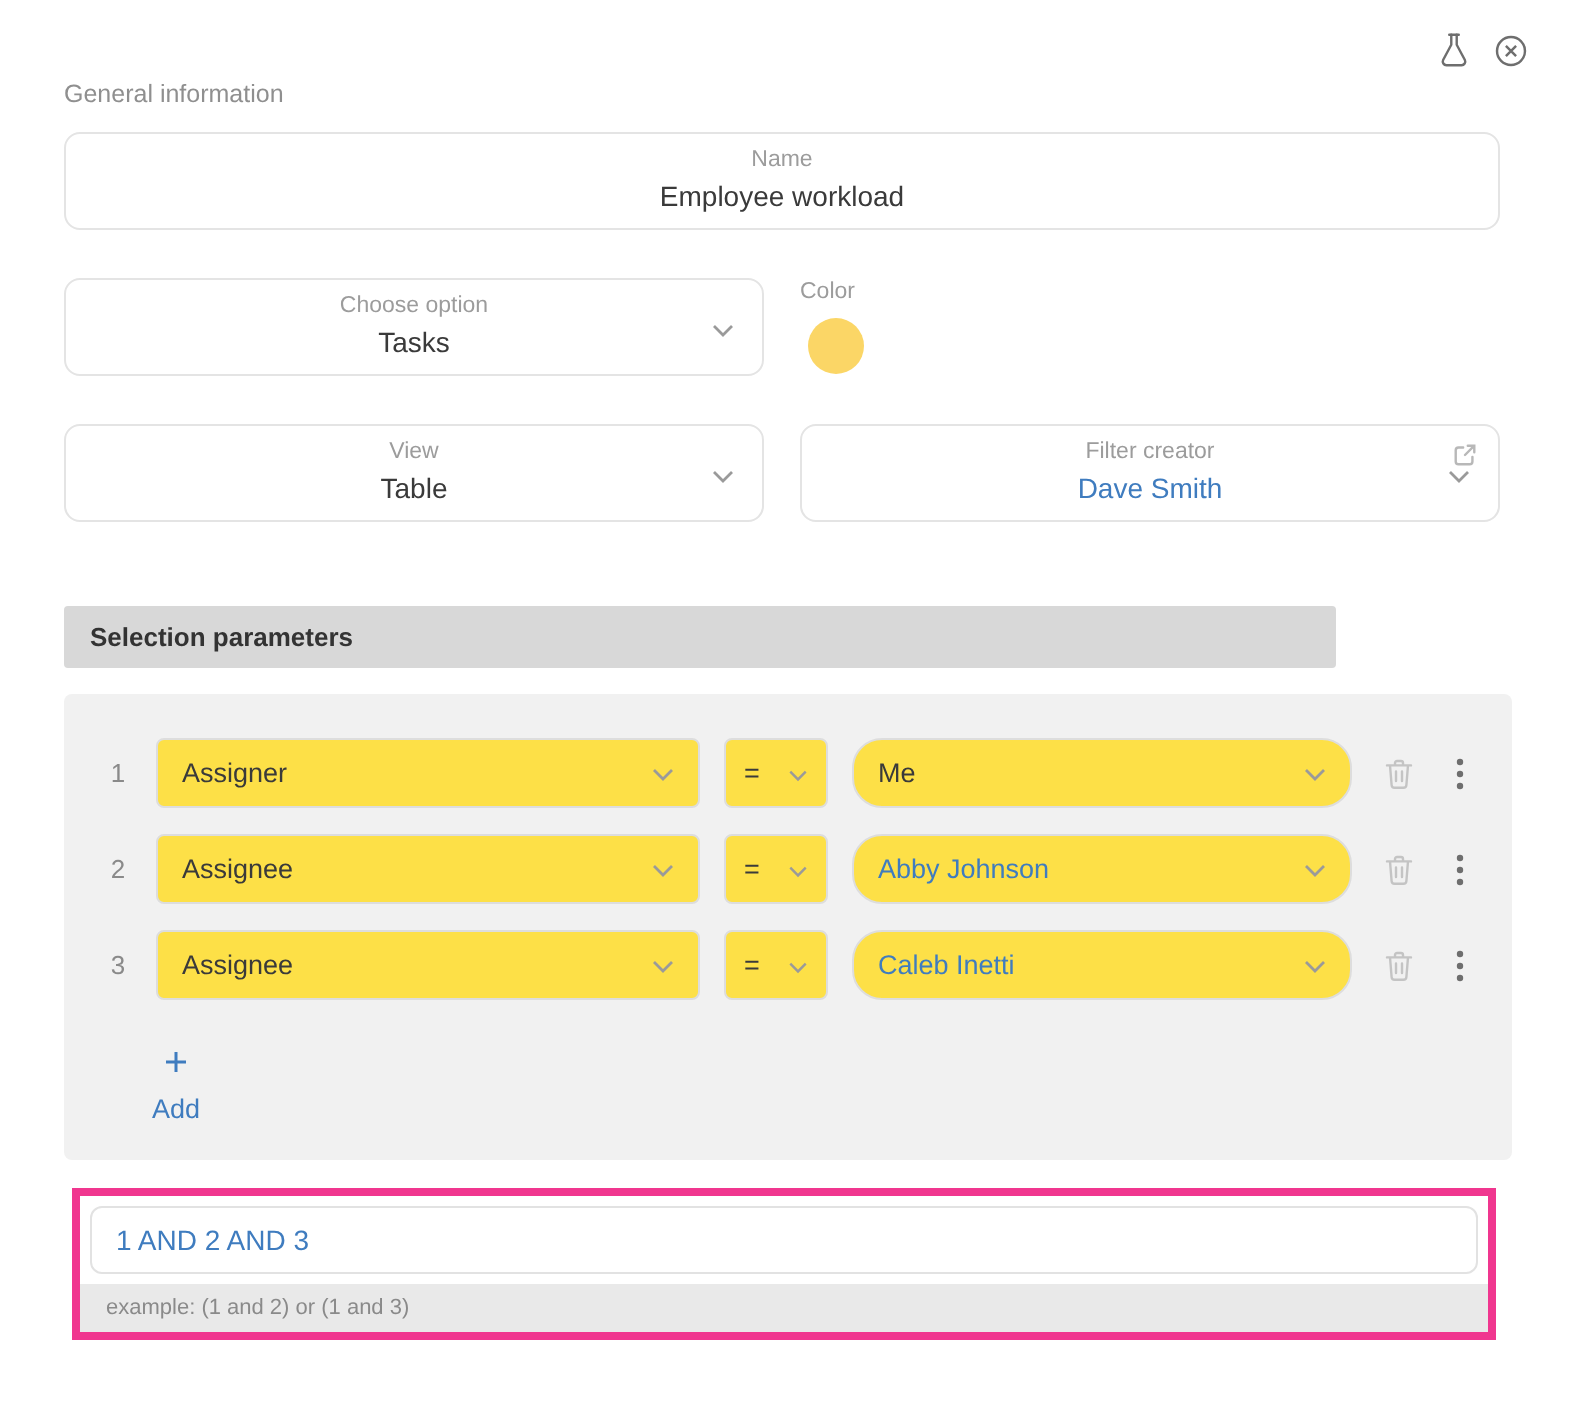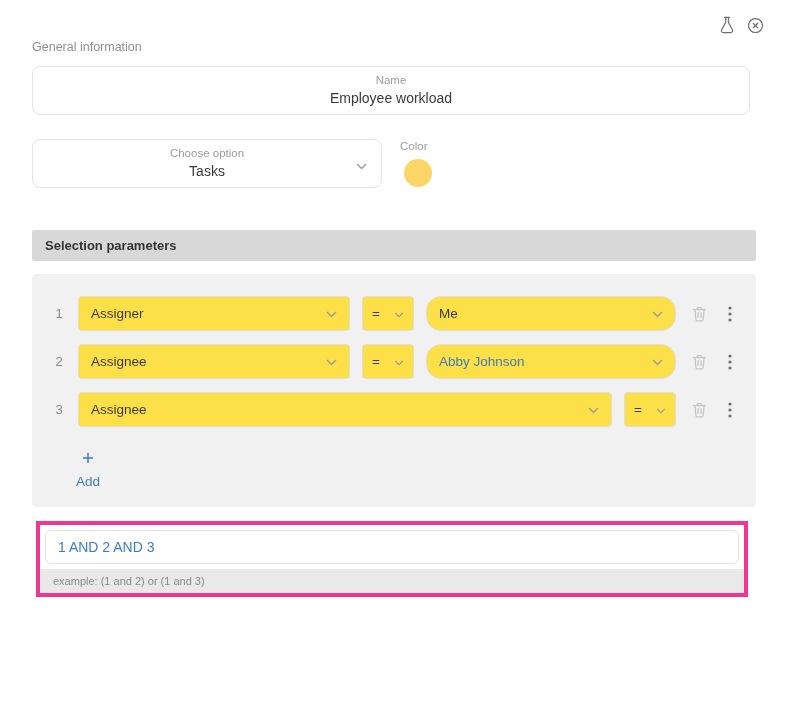--- a/index.html
+++ b/index.html
@@ -50,21 +50,21 @@
     width: 28px; height: 28px; border-radius: 50%;
     background: #FBD666; cursor: pointer;
   }
 
   .sp-header {
     margin-top: 42px;
     background: #d8d8d8;
     padding: 8px 13px;
     font-size: 13px; font-weight: bold; color: #333;
     border-radius: 2px;
-    width: 724px;
+    width: 636px;
   }
 
   .panel {
     margin-top: 13px;
     width: 724px;
     background: #f1f1f1;
     border-radius: 4px;
     padding: 22px 18px 18px 20px;
   }
   .frow { display: flex; align-items: center; gap: 12px; margin-bottom: 13px; }
@@ -141,20 +141,46 @@
             <path d="M1 1l4.5 4.5L10 1" fill="none" stroke="#9a9a9a" stroke-width="1.4"></path>
           </svg>
       </span>
     </div>
     <div class="color-group">
       <div class="color-label">Color</div>
       <div class="swatch" style="background: rgb(251, 214, 102);"></div>
     </div>
   </div>
 
+  <div class="row-flex">
+    <div class="field w350">
+      <div class="flabel">View</div>
+      <div class="fvalue">Table</div>
+      <span class="chevron-abs">
+        <svg width="11" height="7" viewBox="0 0 11 7">
+            <path d="M1 1l4.5 4.5L10 1" fill="none" stroke="#9a9a9a" stroke-width="1.4"></path>
+          </svg>
+      </span>
+    </div>
+    <div class="field w350">
+      <div class="flabel">Filter creator</div>
+      <div class="fvalue blue">Dave Smith</div>
+      <span class="ext-abs">
+        <svg width="13" height="13" viewBox="0 0 14 14" fill="none" stroke="#b8b8b8" stroke-width="1.3" stroke-linecap="round">
+          <path d="M6 3H3.5A1.5 1.5 0 0 0 2 4.5v6A1.5 1.5 0 0 0 3.5 12h6A1.5 1.5 0 0 0 11 10.5V8"></path>
+          <path d="M8.5 2H12v3.5M12 2L7 7"></path>
+        </svg>
+      </span>
+      <span class="chevron-abs">
+        <svg width="11" height="7" viewBox="0 0 11 7">
+            <path d="M1 1l4.5 4.5L10 1" fill="none" stroke="#9a9a9a" stroke-width="1.4"></path>
+          </svg>
+      </span>
+    </div>
+  </div>
 
   <div class="sp-header">Selection parameters</div>
 
   <div class="panel">
 
     <div class="frow">
       <span class="rownum">1</span>
       <div class="dd dd-field">
         <span>Assigner</span>
         <span><svg width="11" height="7" viewBox="0 0 11 7">
@@ -228,20 +254,26 @@
         <span><svg width="11" height="7" viewBox="0 0 11 7">
               <path d="M1 1l4.5 4.5L10 1" fill="none" stroke="#9a9a9a" stroke-width="1.4"></path>
             </svg></span>
       </div>
       <div class="dd dd-op">
         <span>=</span>
         <span><svg width="10" height="6" viewBox="0 0 11 7">
               <path d="M1 1l4.5 4.5L10 1" fill="none" stroke="#9a9a9a" stroke-width="1.4"></path>
             </svg></span>
       </div>
+      <div class="dd dd-val">
+        <span class="blue">Caleb Inetti</span>
+        <span><svg width="11" height="7" viewBox="0 0 11 7">
+              <path d="M1 1l4.5 4.5L10 1" fill="none" stroke="#9a9a9a" stroke-width="1.4"></path>
+            </svg></span>
+      </div>
       <span class="row-trash">
         <svg width="15" height="16" viewBox="0 0 15 16" fill="none" stroke="#c4c4c4" stroke-width="1.2" stroke-linecap="round">
           <path d="M1.5 3.7h12M5.5 3.7V2.5a1 1 0 0 1 1-1h2a1 1 0 0 1 1 1v1.2M3 3.7l.8 9.8a1.5 1.5 0 0 0 1.5 1.4h4.4a1.5 1.5 0 0 0 1.5-1.4l.8-9.8M6 6.7v4.8M9 6.7v4.8"></path>
         </svg>
       </span>
       <span class="row-kebab">
         <svg width="4" height="16" viewBox="0 0 4 16" fill="#6e6e6e">
             <circle cx="2" cy="2" r="1.6"></circle>
             <circle cx="2" cy="8" r="1.6"></circle>
             <circle cx="2" cy="14" r="1.6"></circle>

